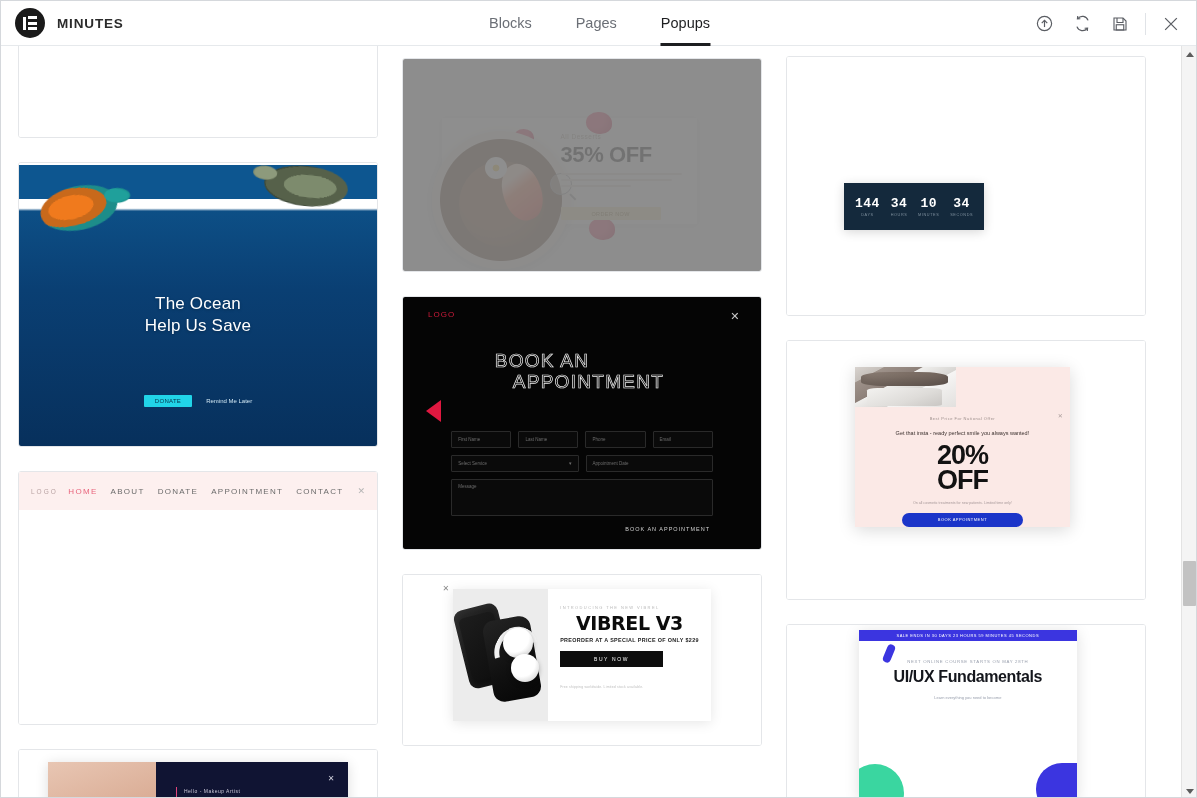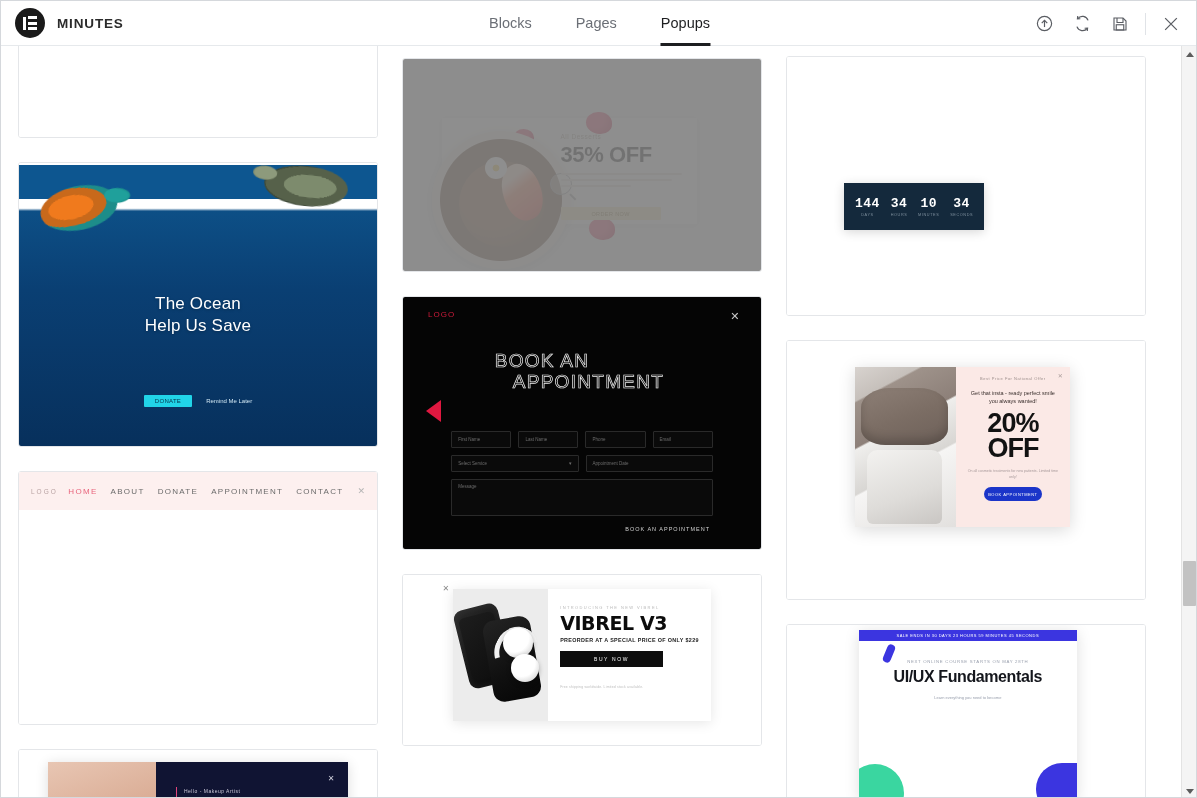--- a/index.html
+++ b/index.html
@@ -401,20 +401,21 @@
   
   .chair-wrap {
     position: relative; width: 100%; height: 100%; background: #ffffff;
   }
   .chair-popup {
     position: absolute; left: 19%; top: 10%;
     width: 60%; height: 62%;
     display: flex;
     box-shadow: 0 3px 16px rgba(0,0,0,0.15);
     background: #fbe9e6;
+    flex-direction: column;
   }
   .chair-img {
     width: 47%; height: 100%;
     background:
       linear-gradient(152deg, #d8d3cf 0%, #c6c0bb 16%, #9e928a 17%, #8d8079 38%, #efeeec 39%, #d8d6d3 60%, #f6f5f4 61%, #e2e0de 100%);
     position: relative; overflow: hidden;
   }
   .chair-head {
     position: absolute; left: 6%; top: 13%;
     width: 86%; height: 36%;
@@ -494,20 +495,21 @@
     border-radius: 50%;
     border-right-color: transparent; border-bottom-color: transparent;
     transform: rotate(28deg);
   }
   .vib-panel { flex: 1; padding: 16px 12px 0 12px; position: relative; }
   .vb-kicker { font-size: 4px; color: #b9b9b9; letter-spacing: 1.4px; margin-bottom: 4px; }
   .vb-title {
     font-size: 19px; font-weight: 700; color: #0c0c0c;
     letter-spacing: -0.4px; line-height: 1; margin-bottom: 4px;
     font-family: "DejaVu Sans", sans-serif;
+    text-align: center;
   }
   .vb-sub {
     font-size: 5.4px; font-weight: 700; color: #1a1a1a; letter-spacing: 0.35px;
     margin-bottom: 8px; white-space: nowrap;
   }
   .vb-btn {
     width: 74%; height: 16px; background: #0d0d0d;
     display: flex; align-items: center; justify-content: center;
     font-size: 5px; color: #ffffff; letter-spacing: 1.6px;
   }

